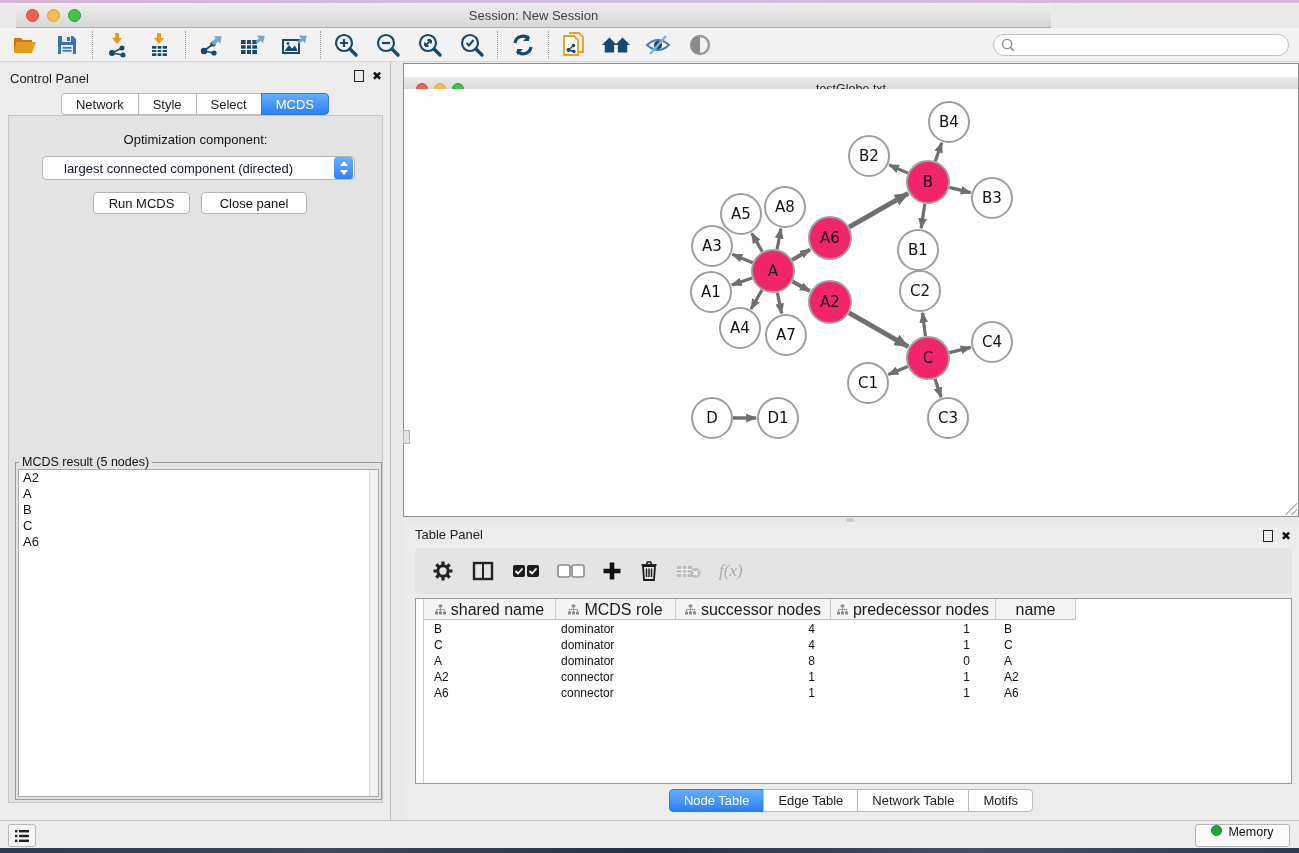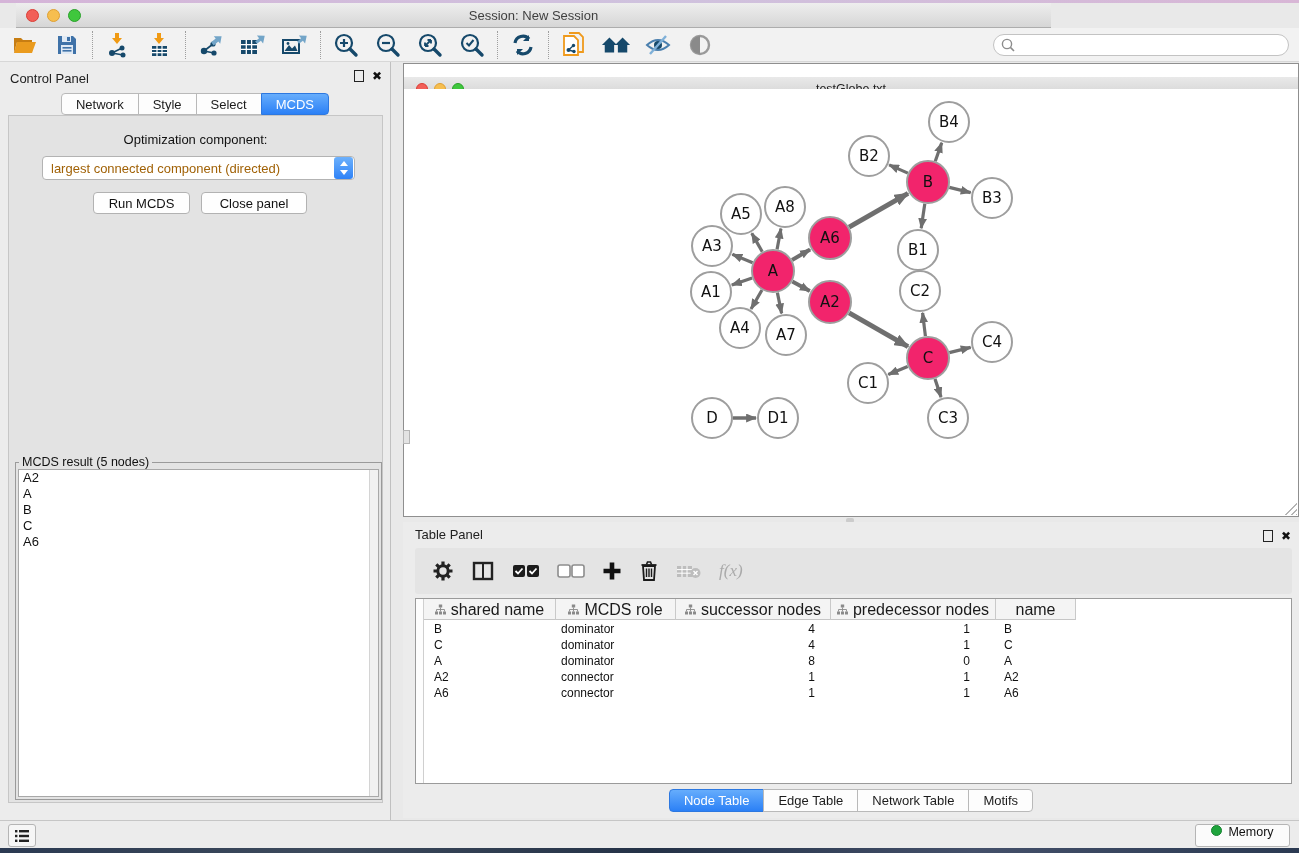--- a/index.html
+++ b/index.html
@@ -42,21 +42,21 @@
     font-size:13px; color:#1c1c1c; display:flex; align-items:center; margin-left:-1px; cursor:default; }
   .tab:first-child { border-radius:4px 0 0 4px; margin-left:0; }
   .tab:last-child { border-radius:0 4px 4px 0; }
   .tab.active { background:linear-gradient(#66adfc,#2b80f6); border-color:#2d78e0; color:#fff; }
 
   .inner-panel { position:absolute; left:8px; top:53px; width:375px; height:688px;
     background:#e3e3e3; border:1px solid #c6c6c6; }
   .opt-label { position:absolute; left:0; right:0; top:16px; text-align:center; font-size:13px; color:#111; }
   .selectbox { position:absolute; left:33px; top:40px; width:313px; height:24px; background:#fff;
     border:1px solid #b3b3b3; border-radius:4px; display:flex; align-items:center; }
-  .selectbox .sel-text { flex:1; font-size:13px; color:#a16207; padding-left:8px; white-space:nowrap; }
+  .selectbox .sel-text { flex:1; font-size:13px; color:#0f172a; padding-left:21px; white-space:nowrap; }
   .stepper { width:19px; height:22px; margin:0 1px; border-radius:3px;
     background:linear-gradient(#6db1fc,#2e82f7); position:relative; }
   .stepper:before, .stepper:after { content:""; position:absolute; left:5.5px; border-left:4px solid transparent; border-right:4px solid transparent; }
   .stepper:before { top:4px; border-bottom:5px solid #fff; }
   .stepper:after { bottom:4px; border-top:5px solid #fff; }
   .btn { position:absolute; height:22px; background:#fefefe; border:1px solid #b2b2b2;
     border-radius:4px; font-size:13px; color:#111; display:flex; align-items:center; justify-content:center; cursor:default; }
   .result-fieldset { position:absolute; left:6px; top:339px; width:367px; height:345px;
     border:1px solid #9a9a9a; background:#e3e3e3; }
   .result-fieldset legend { font-size:12.5px; color:#111; margin-left:3px; padding:0 3px; }

